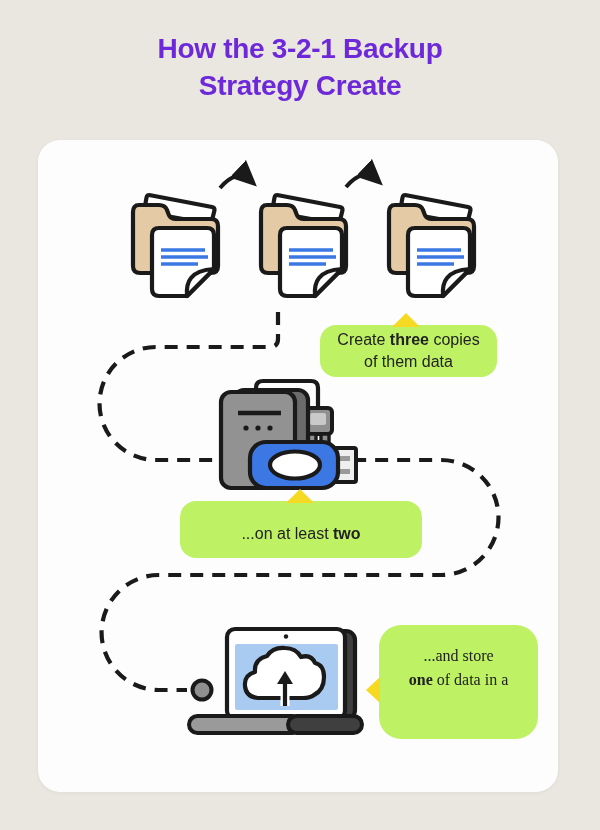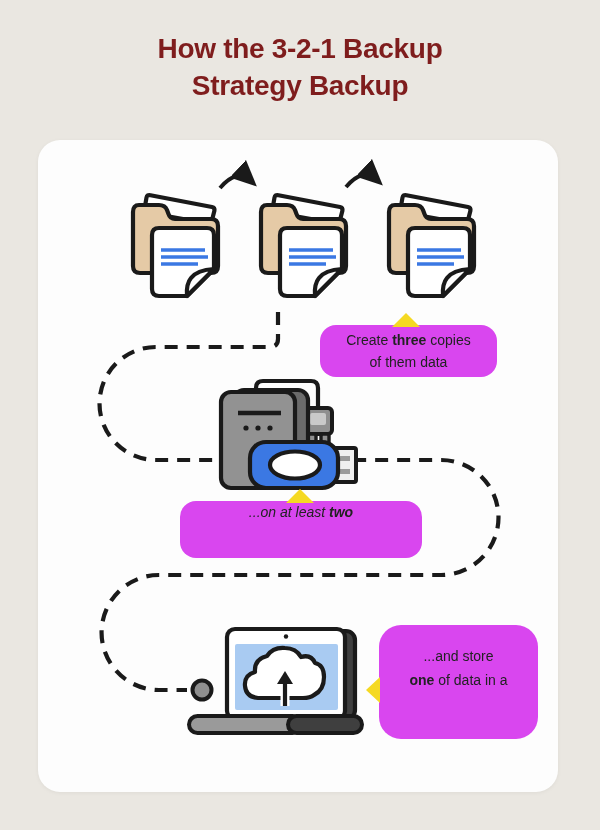--- a/index.html
+++ b/index.html
@@ -7,62 +7,62 @@
     position:relative;
     width:600px;height:830px;
     background:#EAE7E1;
     font-family:"Liberation Sans","DejaVu Sans",sans-serif;
     overflow:hidden;
   }
   .title{
     position:absolute;top:30px;left:0;width:600px;
     text-align:center;
     font-size:28px;line-height:37px;font-weight:700;
-    color:#7f1d1d;letter-spacing:-0.3px;
+    color:#6d28d9;letter-spacing:-0.3px;
   }
   .card{
     position:absolute;left:38px;top:140px;width:520px;height:652px;
     background:#FDFDFD;border-radius:22px;
     box-shadow:0 1px 4px rgba(0,0,0,0.05);
   }
   .diagram{position:absolute;left:0;top:0;}
   .bubble{
     position:absolute;
-    background:#d946ef;
+    background:#bef264;
     color:#222222;
     text-align:center;
-    font-size:14px;line-height:22px;font-weight:400;
+    font-size:16px;line-height:22px;font-weight:400;
     border-radius:16px;
     box-sizing:border-box;
   }
   .bubble b{font-weight:700;}
   .tail-up{
     position:absolute;top:-12px;width:0;height:0;
     border-left:14px solid transparent;
     border-right:14px solid transparent;
     border-bottom:14px solid #F5D923;
   }
   .tail-left{
     position:absolute;left:-13px;width:0;height:0;
     border-top:13px solid transparent;
     border-bottom:13px solid transparent;
     border-right:14px solid #F5D923;
   }
   .bubble-copies{left:320px;top:325px;width:177px;height:52px;padding-top:4px;}
-  .bubble-storage{left:180px;top:501px;width:242px;height:57px;padding-top:0;font-style:italic;}
-  .bubble-remote{left:379px;top:625px;width:159px;height:114px;padding-top:19px;border-radius:22px;line-height:24px;}
+  .bubble-storage{left:180px;top:501px;width:242px;height:57px;padding-top:22px;}
+  .bubble-remote{left:379px;top:625px;width:159px;height:114px;padding-top:19px;border-radius:22px;line-height:24px;font-family:Liberation Serif, serif;}
 </style>
 </head>
 <body>
 
 <div class="page">
 
   <div class="title">
     <div>How the 3-2-1 Backup</div>
-    <div>Strategy Backup</div>
+    <div>Strategy Create</div>
   </div>
 
   <div class="card"></div>
 
   <svg class="diagram" width="600" height="830" viewBox="0 0 600 830">
     <defs>
       <marker id="ah" orient="auto" markerWidth="8" markerHeight="8" refX="4.5" refY="3">
         <path d="M0 0 L6.5 3 L0 6 Z" fill="#1A1A1A"></path>
       </marker>
       <g id="folder-doc">

